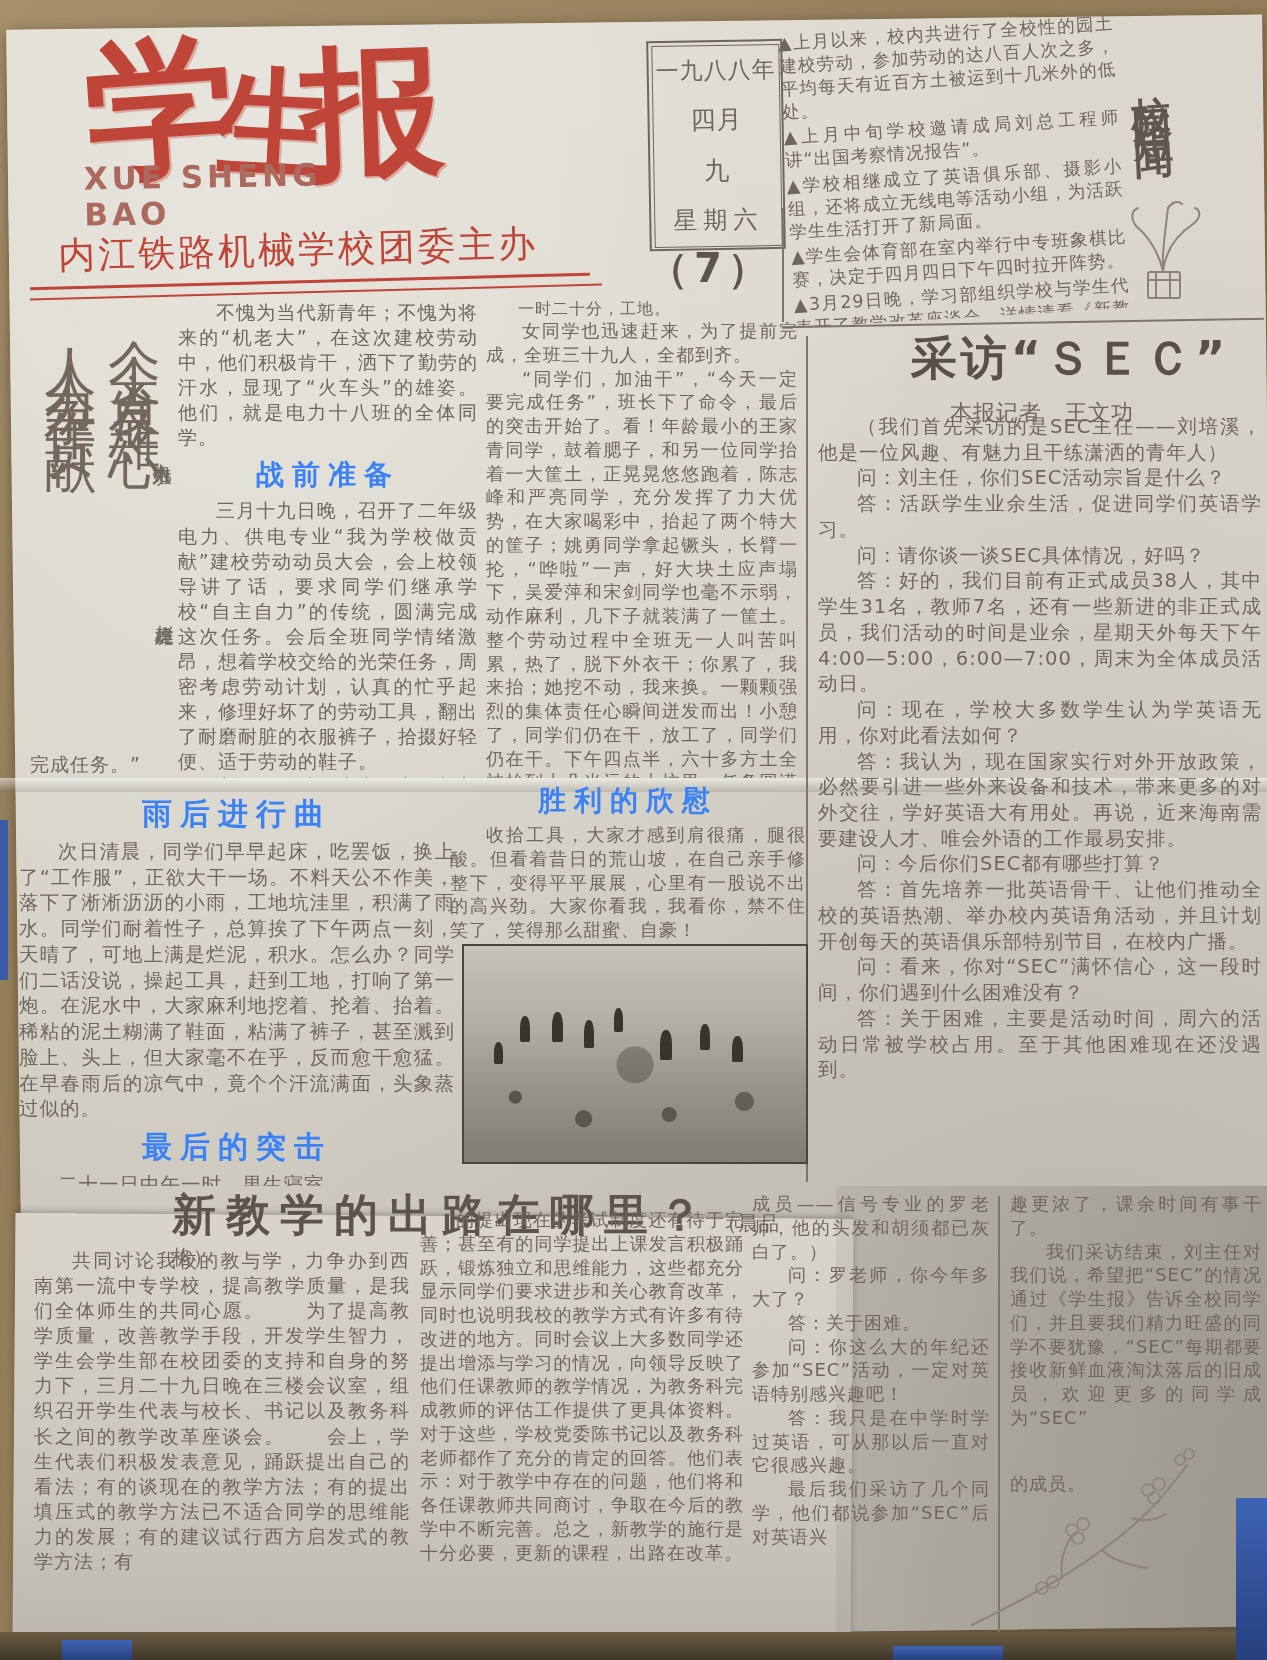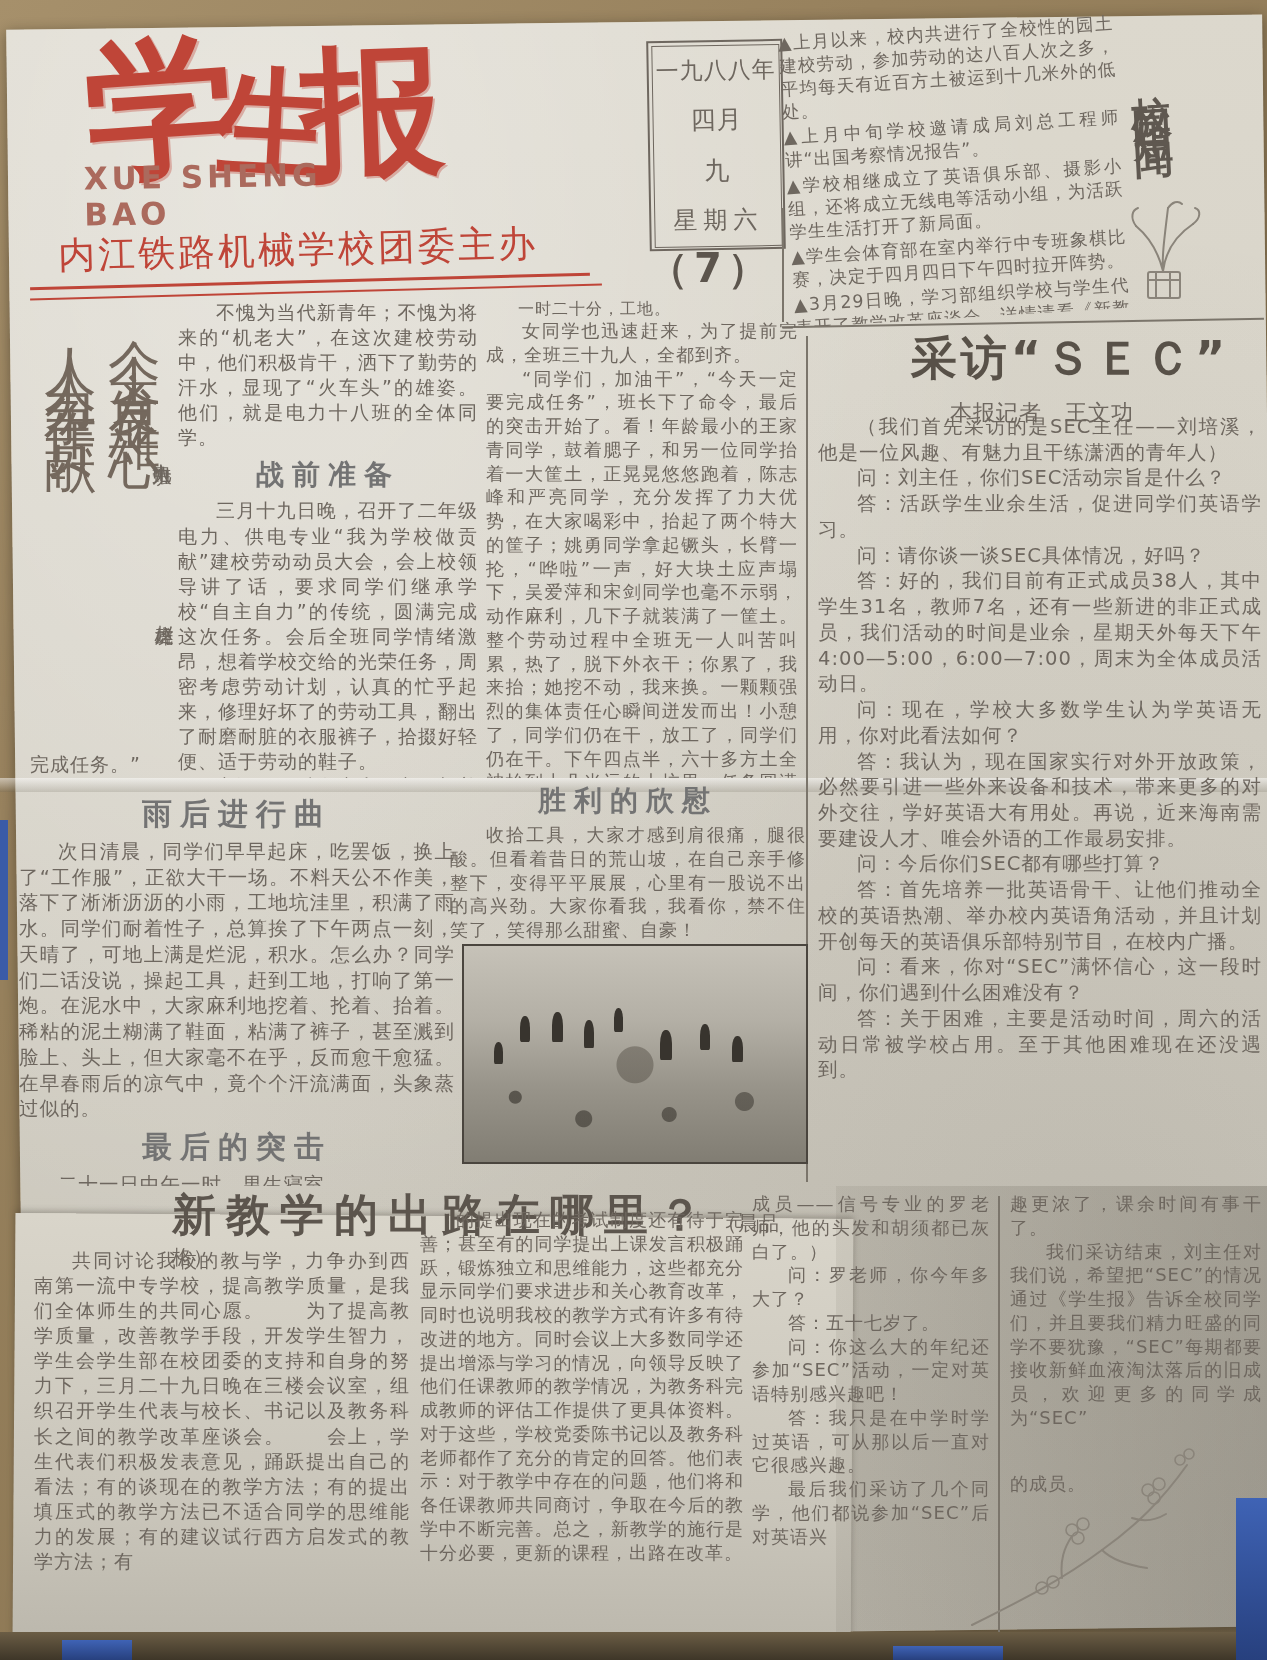--- a/index.html
+++ b/index.html
@@ -22,21 +22,21 @@
   .sheet-lower{position:absolute;left:14px;top:1216px;width:838px;height:424px;
     background:linear-gradient(180deg,#d9d5ca,#c9c5ba 70%,#bcb8ad);
     transform:rotate(0.4deg);box-shadow:0 -2px 6px rgba(60,55,45,0.35);}
   .shade-right{position:absolute;left:836px;top:1186px;width:436px;height:460px;
     background:linear-gradient(90deg,rgba(95,90,78,0.10),rgba(80,75,64,0.28));}
   .hand{color:#6e675f;line-height:1.32;letter-spacing:1px;text-align:justify;}
   .abs{position:absolute;}
   .vtext{writing-mode:vertical-rl;text-orientation:upright;}
   .rule{position:absolute;background:#7b756b;}
   .red{color:#bf4538;}
-  .sec-head{color:#737373;text-align:center;letter-spacing:8px;font-weight:bold;}
+  .sec-head{color:#3b82f6;text-align:center;letter-spacing:8px;font-weight:bold;}
   .photo-fig{position:absolute;background:#38342e;border-radius:45% 45% 12% 12%;}
   .blue-obj{position:absolute;background:linear-gradient(180deg,#3f63b5,#27407e);}
   svg .sk{stroke:#8a847a;fill:none;stroke-width:2;stroke-linecap:round;}
 </style>
 </head>
 <body>
 
 <div class="paper"></div>
 <div class="crease-h" style="top:778px;"></div>
 <div class="sheet-lower"></div>
@@ -156,21 +156,21 @@
   <span class="hand" style="font-size:44px;font-weight:bold;color:#5c554d;letter-spacing:10px;">新教学的出路在哪里？</span>
   <span class="hand" style="font-size:20px;">（晨品格）</span>
 </div>
 
 <div class="abs hand" style="left:34px;top:1248px;width:376px;height:400px;overflow:hidden;font-size:19px;text-indent:2em;">共同讨论我校的教与学，力争办到西南第一流中专学校，提高教学质量，是我们全体师生的共同心愿。　　为了提高教学质量，改善教学手段，开发学生智力，学生会学生部在校团委的支持和自身的努力下，三月二十九日晚在三楼会议室，组织召开学生代表与校长、书记以及教务科长之间的教学改革座谈会。　　会上，学生代表们积极发表意见，踊跃提出自己的看法；有的谈现在的教学方法；有的提出填压式的教学方法已不适合同学的思维能力的发展；有的建议试行西方启发式的教学方法；有</div>
 <div class="abs hand" style="left:420px;top:1208px;width:324px;height:442px;overflow:hidden;font-size:18px;text-indent:2em;">的提出现在的考试制度还有待于完善；甚至有的同学提出上课发言积极踊跃，锻炼独立和思维能力，这些都充分显示同学们要求进步和关心教育改革，同时也说明我校的教学方式有许多有待改进的地方。同时会议上大多数同学还提出增添与学习的情况，向领导反映了他们任课教师的教学情况，为教务科完成教师的评估工作提供了更具体资料。对于这些，学校党委陈书记以及教务科老师都作了充分的肯定的回答。他们表示：对于教学中存在的问题，他们将和各任课教师共同商讨，争取在今后的教学中不断完善。总之，新教学的施行是十分必要，更新的课程，出路在改革。</div>
 
 <div class="abs" style="left:752px;top:1192px;width:238px;height:460px;overflow:hidden;">
   <p class="hand" style="margin:0;font-size:18px;">成员——信号专业的罗老师，他的头发和胡须都已灰白了。）</p>
   <p class="hand" style="margin:0;font-size:18px;text-indent:2em;">问：罗老师，你今年多大了？</p>
-  <p class="hand" style="margin:0;font-size:18px;text-indent:2em;">答：五十七岁了。</p>
+  <p class="hand" style="margin:0;font-size:18px;text-indent:2em;">答：关于困难。</p>
   <p class="hand" style="margin:0;font-size:18px;text-indent:2em;">问：你这么大的年纪还参加“SEC”活动，一定对英语特别感兴趣吧！</p>
   <p class="hand" style="margin:0;font-size:18px;text-indent:2em;">答：我只是在中学时学过英语，可从那以后一直对它很感兴趣。</p>
   <p class="hand" style="margin:0;font-size:18px;text-indent:2em;">最后我们采访了几个同学，他们都说参加“SEC”后对英语兴</p>
 </div>
 <div class="rule" style="left:998px;top:1196px;width:2px;height:450px;"></div>
 <div class="abs" style="left:1010px;top:1192px;width:252px;height:280px;overflow:hidden;">
   <p class="hand" style="margin:0;font-size:18px;">趣更浓了，课余时间有事干了。</p>
   <p class="hand" style="margin:0;font-size:18px;text-indent:2em;">我们采访结束，刘主任对我们说，希望把“SEC”的情况通过《学生报》告诉全校同学们，并且要我们精力旺盛的同学不要犹豫，“SEC”每期都要接收新鲜血液淘汰落后的旧成员，欢迎更多的同学成为“SEC”</p>
 </div>
 <div class="abs hand" style="left:1010px;top:1472px;font-size:18px;">的成员。</div>

